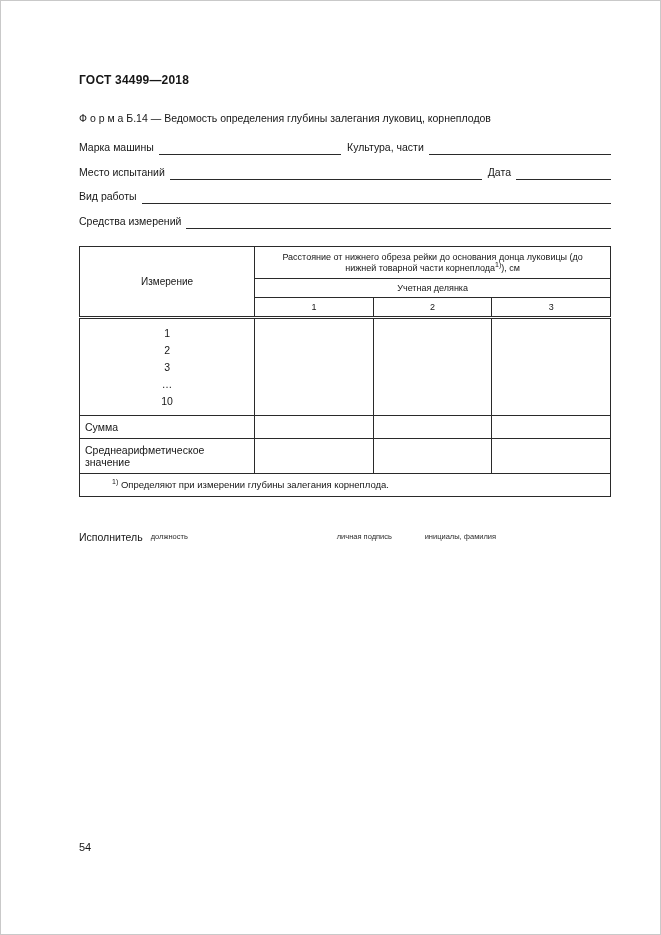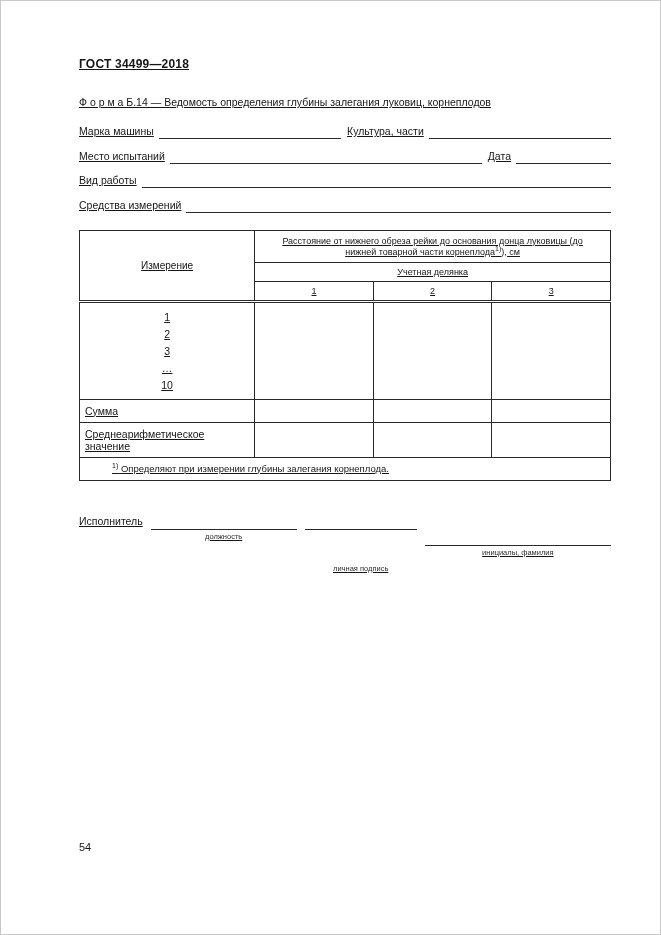--- a/index.html
+++ b/index.html
@@ -10,21 +10,21 @@
   .page {
     position: relative;
     width: 659px;
     height: 933px;
     border: 1px solid #c9c9c9;
     background: #ffffff;
     font-family: "Liberation Sans", "DejaVu Sans", sans-serif;
     color: #161616;
     overflow: hidden;
   }
-  .content { padding: 56px 49px 0 78px; text-decoration: underline; }
+  .content { padding: 72px 49px 0 78px; }
 
   .gost-number {
     font-size: 12px;
     font-weight: bold;
     letter-spacing: 0.2px;
     margin-bottom: 25px;
   }
   .form-title {
     font-size: 10.5px;
     margin-bottom: 15px;
@@ -55,26 +55,26 @@
   .hdr-meas { font-size: 10px; margin-top: 40px; }
   .nums-row td { border-top: 3px double #2a2a2a; }
   .num-cell { padding: 6px 0 5px; vertical-align: top; }
   .num-line { font-size: 10.5px; line-height: 17px; text-align: center; }
   .label-cell { font-size: 10.5px; padding: 5px 4px 5px 5px; }
   .footnote-cell { font-size: 9.5px; padding: 5px 6px 6px 32px; }
   sup { font-size: 7px; vertical-align: super; line-height: 0; }
 
   .sig-row { display: flex; margin-top: 33px; }
   .sig-label { font-size: 10.5px; line-height: 15px; white-space: nowrap; }
-  .sig-seg { display: flex; flex-direction: column; margin-left: 8px; }
+  .sig-seg { display: flex; flex-direction: row; margin-left: 8px; }
   .sig-line { height: 15px; border-bottom: 1px solid #2a2a2a; }
   .sig-caption { font-size: 7.5px; text-align: center; padding-top: 2px; color: #2c2c2c; }
   .seg1 { width: 146px; }
   .seg2 { width: 112px; gap: 32px; }
-  .seg3 { flex: 1; justify-content: center; }
+  .seg3 { flex: 1; }
 
   .page-number { position: absolute; left: 78px; top: 840px; font-size: 11px; }
 </style>
 </head>
 <body>
 
 <div class="page">
   <div class="content">
 
     <div class="gost-number">ГОСТ 34499—2018</div>

